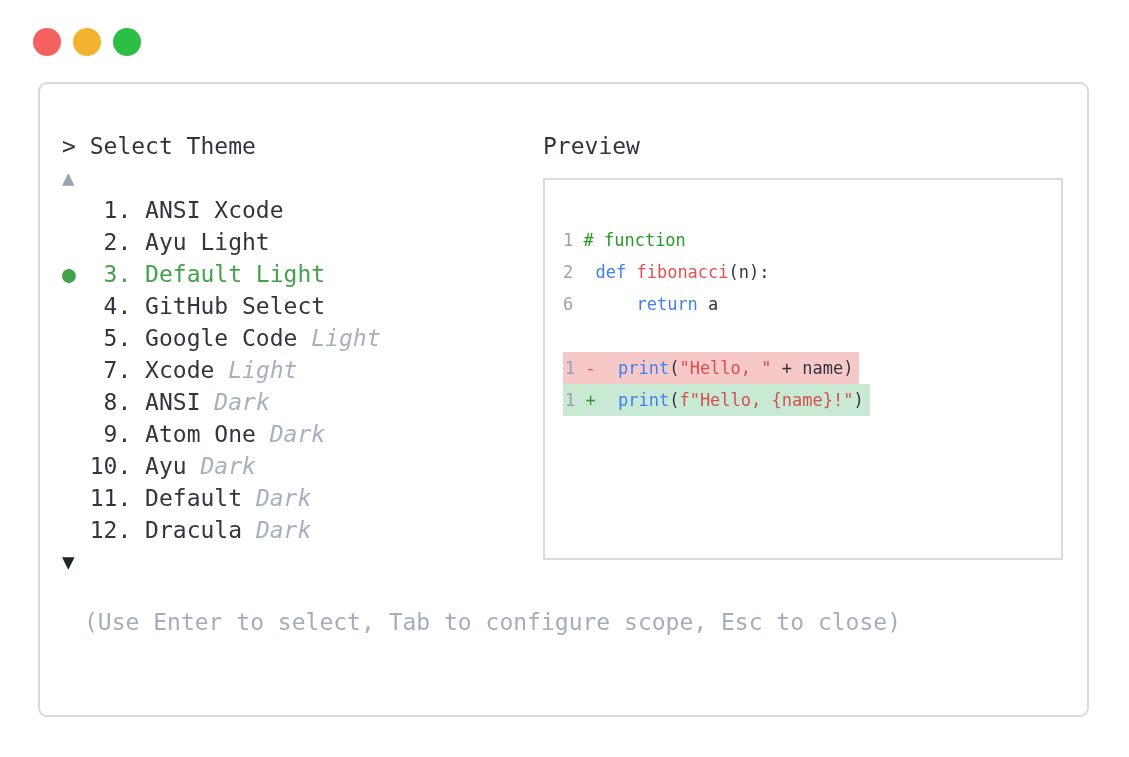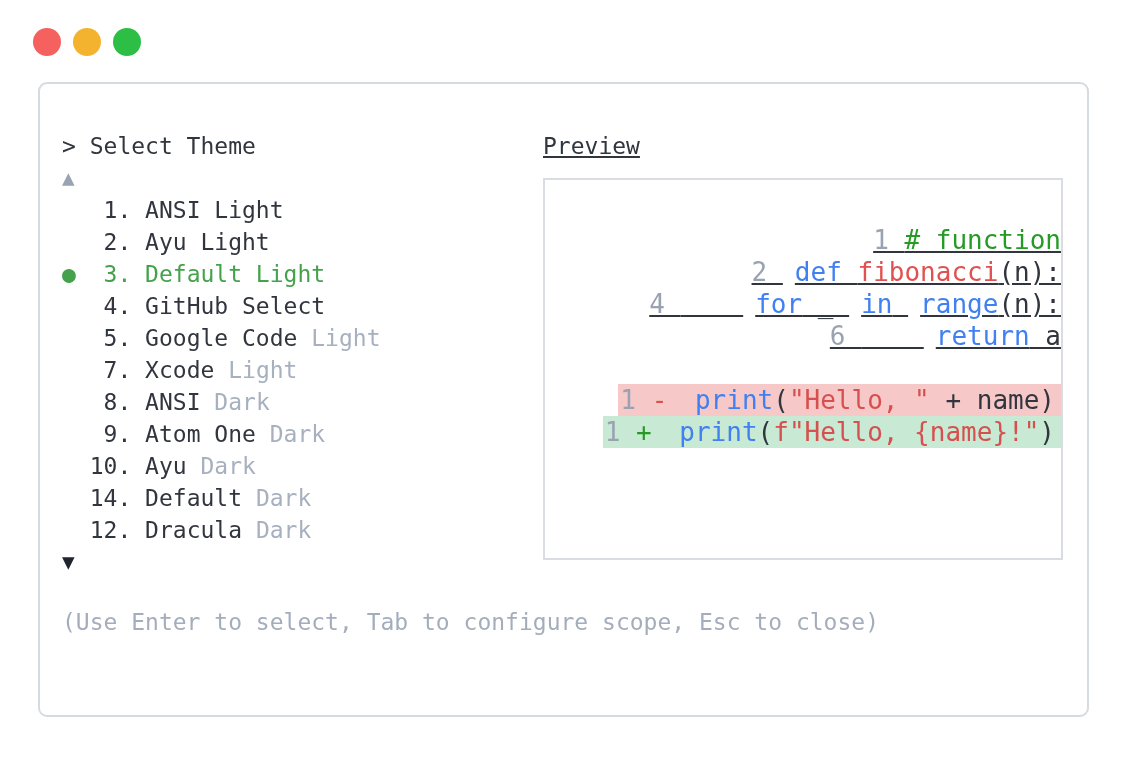--- a/index.html
+++ b/index.html
@@ -30,85 +30,84 @@
   .t-red{left:33px;background:#f4615e;}
   .t-yellow{left:73px;background:#f4b32e;}
   .t-green{left:113px;background:#2dbf45;}
   .panel{
     position:absolute;left:38px;top:82px;width:1051px;height:635px;
     box-sizing:border-box;border:2px solid var(--panelBorder);border-radius:9px;
     padding:46px 22px 0 22px;background:#fff;
   }
   .columns{display:flex;}
   .left-col{width:481px;flex:none;}
-  .right-col{flex:1;min-width:0;text-decoration:underline;}
+  .right-col{flex:1;min-width:0;}
   .line{height:32px;line-height:32px;font-size:23px;white-space:pre;}
   .prompt-line{color:var(--text);}
   .scroll-up{color:#98a3b3;font-size:21px;}
   .scroll-down{color:#20242e;font-size:21px;}
   .marker{color:var(--selected);}
   .seg-plain{color:var(--text);}
-  .seg-muted{color:var(--muted);}
+  .seg-muted{color:var(--muted);font-style:italic;}
   .seg-selected{color:var(--selected);}
   .seg-comment{color:var(--comment);}
   .seg-keyword{color:var(--keyword);margin-left:12px;}
   .seg-func{color:var(--func);}
   .seg-string{color:var(--string);}
   .seg-minus{color:var(--minus);}
   .seg-plus{color:var(--plus);}
   .linenum{color:var(--linenum);}
   .preview-label{color:var(--text);}
   .preview-box{
     margin-top:16px;width:520px;height:382px;box-sizing:border-box;
     border:2px solid var(--boxBorder);background:#fff;
     padding:44px 0 0 18px;overflow:hidden;
   }
-  .code-line{height:32px;line-height:32px;font-size:26px;white-space:pre;text-align:right;}
+  .code-line{height:32px;line-height:32px;font-size:17px;white-space:pre;}
   .diff-block{margin-top:32px;}
   .diff-chip{display:inline-block;height:32px;padding:0 6px 0 2px;}
   .diff-chip.removed{background:var(--removedBg);}
   .diff-chip.added{background:var(--addedBg);}
-  .hint-line{margin-top:28px;color:var(--hint);}
+  .hint-line{margin-top:28px;color:var(--hint);margin-left:22px;}
 </style>
 </head>
 <body>
 
 <div class="stage">
   <div class="traffic t-red"></div>
   <div class="traffic t-yellow"></div>
   <div class="traffic t-green"></div>
 
   <div class="panel">
     <div class="columns">
       <div class="left-col">
         <div class="line prompt-line">&gt; Select Theme</div>
         <div class="line scroll-up">▲</div>
         <div id="theme-list">
-            <div class="line"><span class="marker">  </span><span class="seg-plain"> 1. </span><span class="seg-plain">ANSI Light</span></div>
+            <div class="line"><span class="marker">  </span><span class="seg-plain"> 1. </span><span class="seg-plain">ANSI Xcode</span></div>
             <div class="line"><span class="marker">  </span><span class="seg-plain"> 2. </span><span class="seg-plain">Ayu Light</span></div>
             <div class="line"><span class="marker">● </span><span class="seg-selected"> 3. </span><span class="seg-selected">Default Light</span></div>
             <div class="line"><span class="marker">  </span><span class="seg-plain"> 4. </span><span class="seg-plain">GitHub Select</span></div>
             <div class="line"><span class="marker">  </span><span class="seg-plain"> 5. </span><span class="seg-plain">Google Code </span><span class="seg-muted">Light</span></div>
             <div class="line"><span class="marker">  </span><span class="seg-plain"> 7. </span><span class="seg-plain">Xcode </span><span class="seg-muted">Light</span></div>
             <div class="line"><span class="marker">  </span><span class="seg-plain"> 8. </span><span class="seg-plain">ANSI </span><span class="seg-muted">Dark</span></div>
             <div class="line"><span class="marker">  </span><span class="seg-plain"> 9. </span><span class="seg-plain">Atom One </span><span class="seg-muted">Dark</span></div>
             <div class="line"><span class="marker">  </span><span class="seg-plain">10. </span><span class="seg-plain">Ayu </span><span class="seg-muted">Dark</span></div>
-            <div class="line"><span class="marker">  </span><span class="seg-plain">14. </span><span class="seg-plain">Default </span><span class="seg-muted">Dark</span></div>
+            <div class="line"><span class="marker">  </span><span class="seg-plain">11. </span><span class="seg-plain">Default </span><span class="seg-muted">Dark</span></div>
             <div class="line"><span class="marker">  </span><span class="seg-plain">12. </span><span class="seg-plain">Dracula </span><span class="seg-muted">Dark</span></div>
           </div>
         <div class="line scroll-down">▼</div>
       </div>
 
       <div class="right-col">
         <div class="line preview-label">Preview</div>
         <div class="preview-box">
           <div id="code-lines">
               <div class="code-line"><span class="linenum">1 </span><span class="seg-comment"># function</span></div>
               <div class="code-line"><span class="linenum">2 </span><span class="seg-keyword">def </span><span class="seg-func">fibonacci</span><span class="seg-plain">(n):</span></div>
-              <div class="code-line"><span class="linenum">4 </span><span class="seg-plain">    </span><span class="seg-keyword">for</span><span class="seg-plain"> _ </span><span class="seg-keyword">in</span><span class="seg-plain"> </span><span class="seg-keyword">range</span><span class="seg-plain">(n):</span></div>
               <div class="code-line"><span class="linenum">6 </span><span class="seg-plain">    </span><span class="seg-keyword">return</span><span class="seg-plain"> a</span></div>
             </div>
           <div id="diff-lines" class="diff-block">
               <div class="code-line"><span class="diff-chip removed"><span class="linenum">1 </span><span class="seg-minus">- </span><span class="seg-keyword">print</span><span class="seg-plain">(</span><span class="seg-string">"Hello, "</span><span class="seg-plain"> + name)</span></span></div>
               <div class="code-line"><span class="diff-chip added"><span class="linenum">1 </span><span class="seg-plus">+ </span><span class="seg-keyword">print</span><span class="seg-plain">(</span><span class="seg-string">f"Hello, {name}!"</span><span class="seg-plain">)</span></span></div>
             </div>
         </div>
       </div>
     </div>
 

